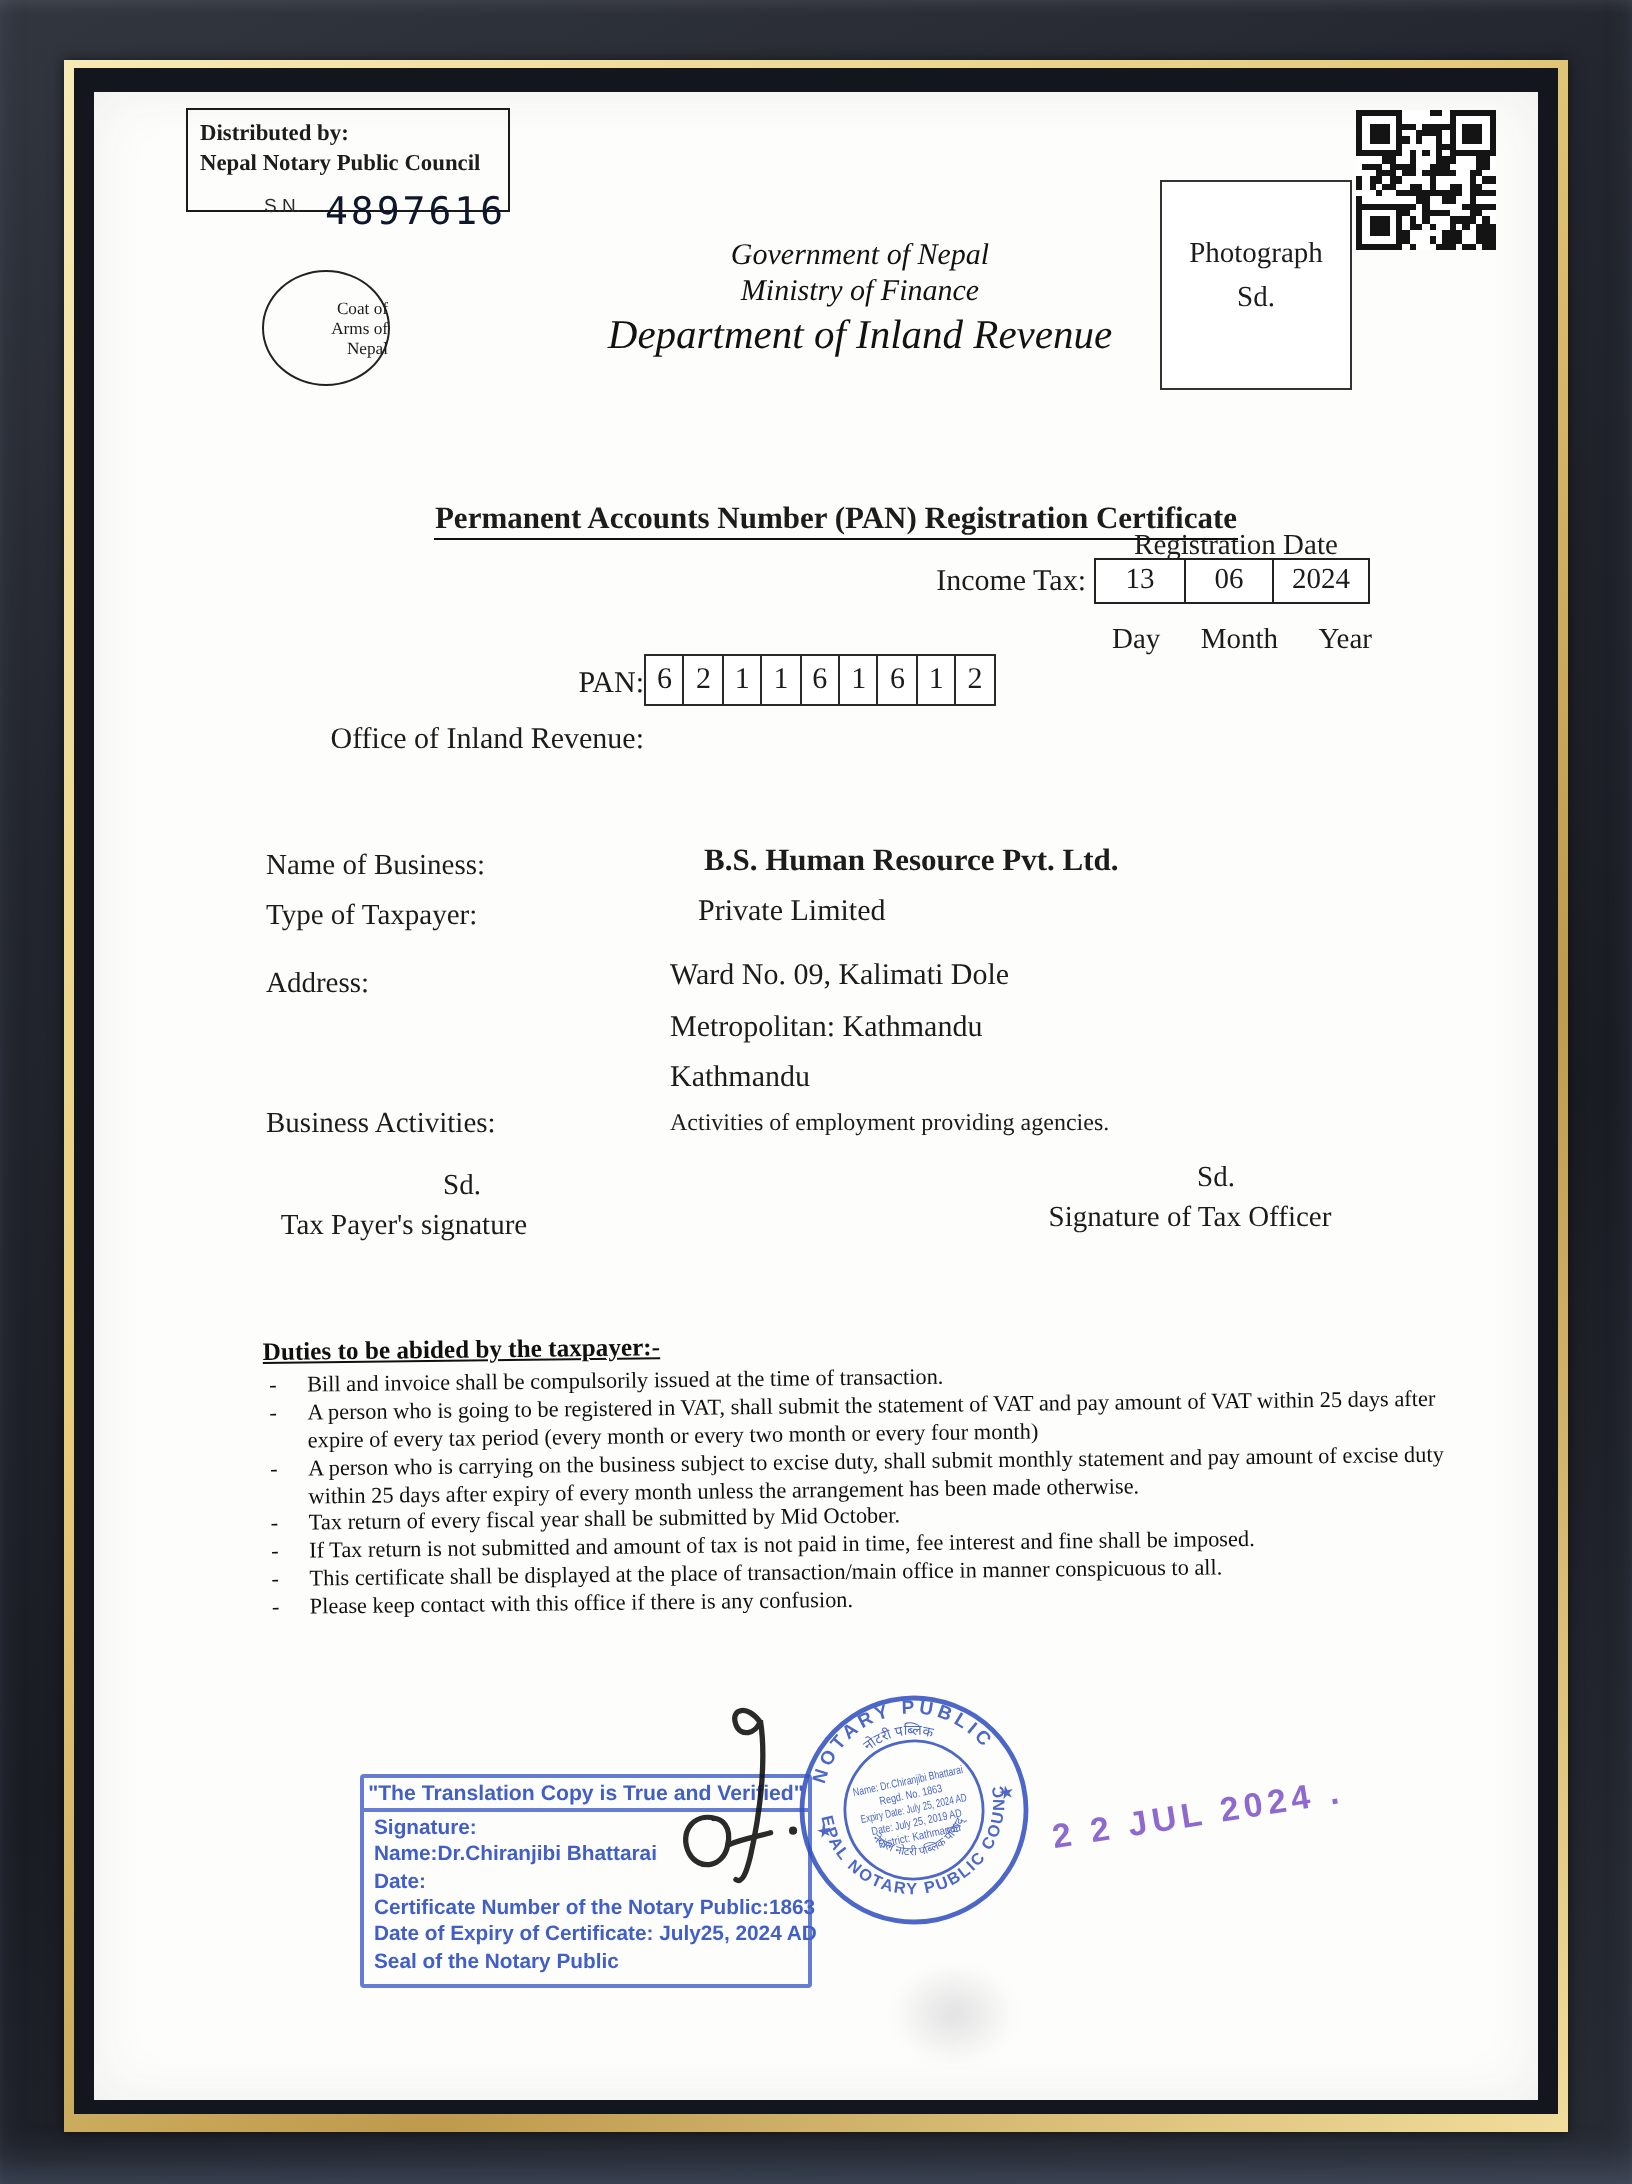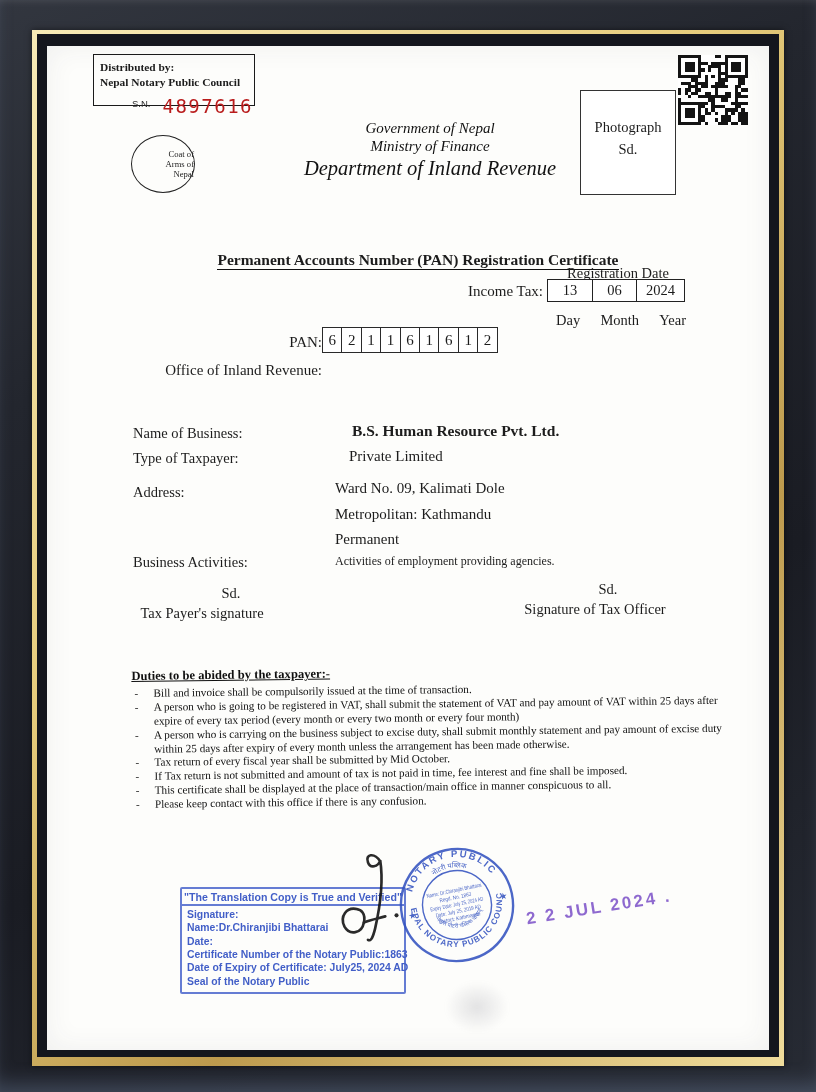--- a/index.html
+++ b/index.html
@@ -17,21 +17,21 @@
   .paper{position:relative;height:100%;background:#fdfdfb;
     box-shadow:inset 0 0 28px rgba(60,60,75,.07);}
 
   .abs{position:absolute;}
 
   
   .dist-box{left:46px;top:8px;width:162px;height:52px;border:1.6px solid #1a1a1a;padding:5px 6px;}
   .dist-line{font-weight:bold;font-size:11.4px;line-height:1.32;white-space:nowrap;}
   .sn-row{margin-top:5px;white-space:nowrap;}
   .sn-label{font-family:"Liberation Sans",sans-serif;font-size:9.5px;color:#2c2c2c;vertical-align:6px;margin-left:32px;}
-  .sn-value{font-family:"DejaVu Sans Mono",monospace;font-size:19px;color:#b91c1c;letter-spacing:1.5px;margin-left:12px;}
+  .sn-value{font-family:"DejaVu Sans Mono",monospace;font-size:19px;color:#0f172a;letter-spacing:1.5px;margin-left:12px;}
 
   
   .coat{left:84px;top:89px;width:64px;height:58px;border:1.6px solid #222;border-radius:50%;
     display:flex;flex-direction:column;align-items:flex-end;justify-content:center;
     font-size:8.6px;line-height:1.2;text-align:center;}
 
   
   .gov-header{left:198px;top:73px;width:370px;text-align:center;color:#121212;font-style:italic;}
   .gh-small{font-size:15px;line-height:1.2;}
   .gh-big{font-size:20.5px;line-height:1.2;margin-top:1px;}
@@ -618,21 +618,21 @@
     </div>
     <div class="abs office-label">Office of Inland Revenue:</div>
 
     <div class="abs f-label lbl-name">Name of Business:</div>
     <div class="abs v-name">B.S. Human Resource Pvt. Ltd.</div>
     <div class="abs f-label lbl-type">Type of Taxpayer:</div>
     <div class="abs v-type">Private Limited</div>
     <div class="abs f-label lbl-addr">Address:</div>
     <div class="abs v-addr1">Ward No. 09, Kalimati Dole</div>
     <div class="abs v-addr2">Metropolitan: Kathmandu</div>
-    <div class="abs v-addr3">Permanent</div>
+    <div class="abs v-addr3">Kathmandu</div>
     <div class="abs f-label lbl-act">Business Activities:</div>
     <div class="abs v-act">Activities of employment providing agencies.</div>
 
     <div class="abs sig-left">
       <div class="sd-l">Sd.</div>
       <div class="sig-cap">Tax Payer's signature</div>
     </div>
     <div class="abs sig-right">
       <div class="sd-r">Sd.</div>
       <div class="sig-cap">Signature of Tax Officer</div>

